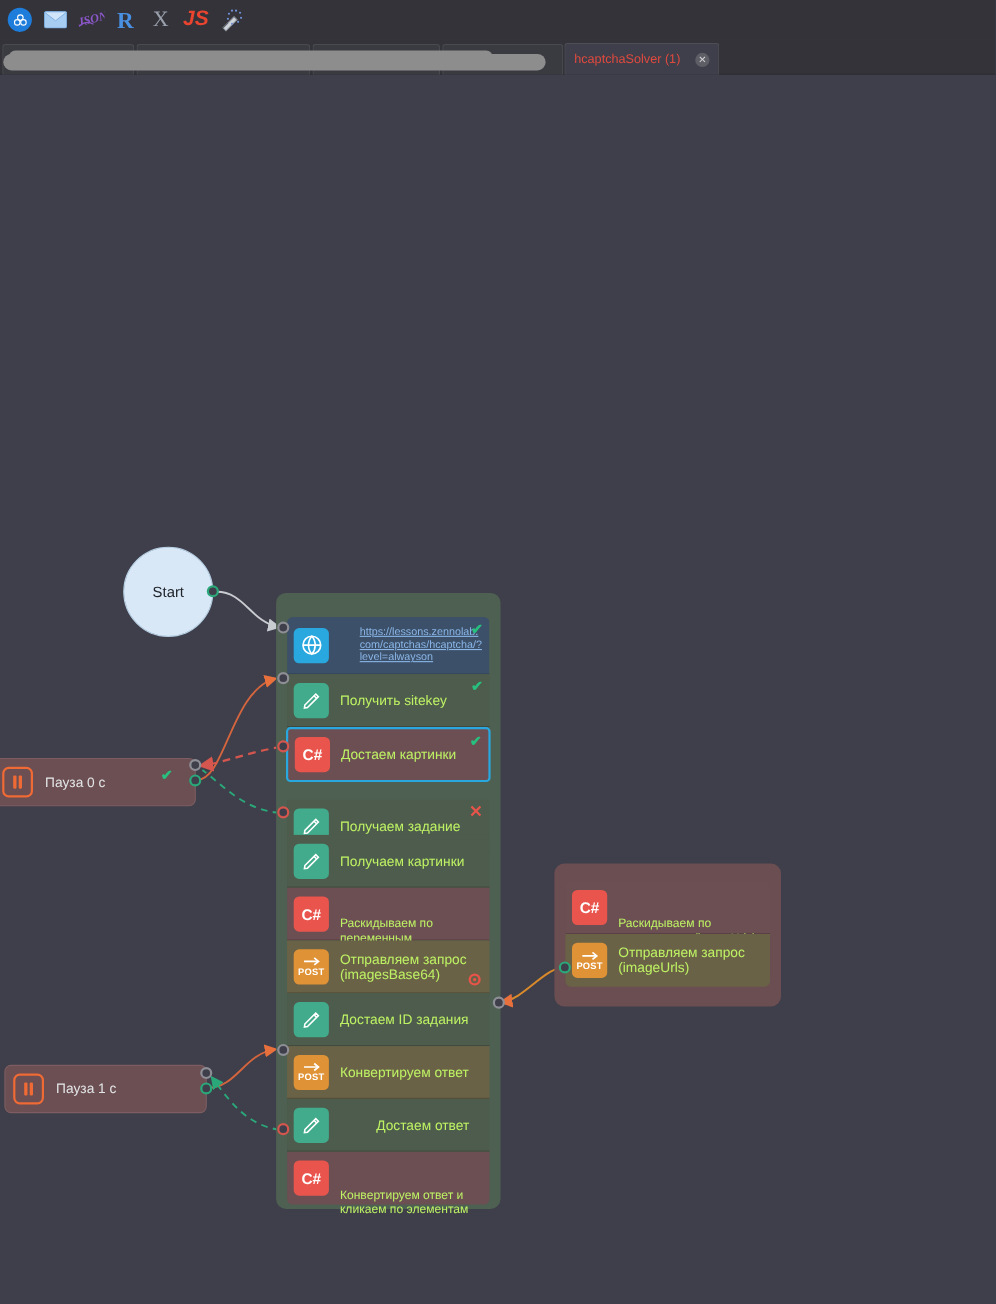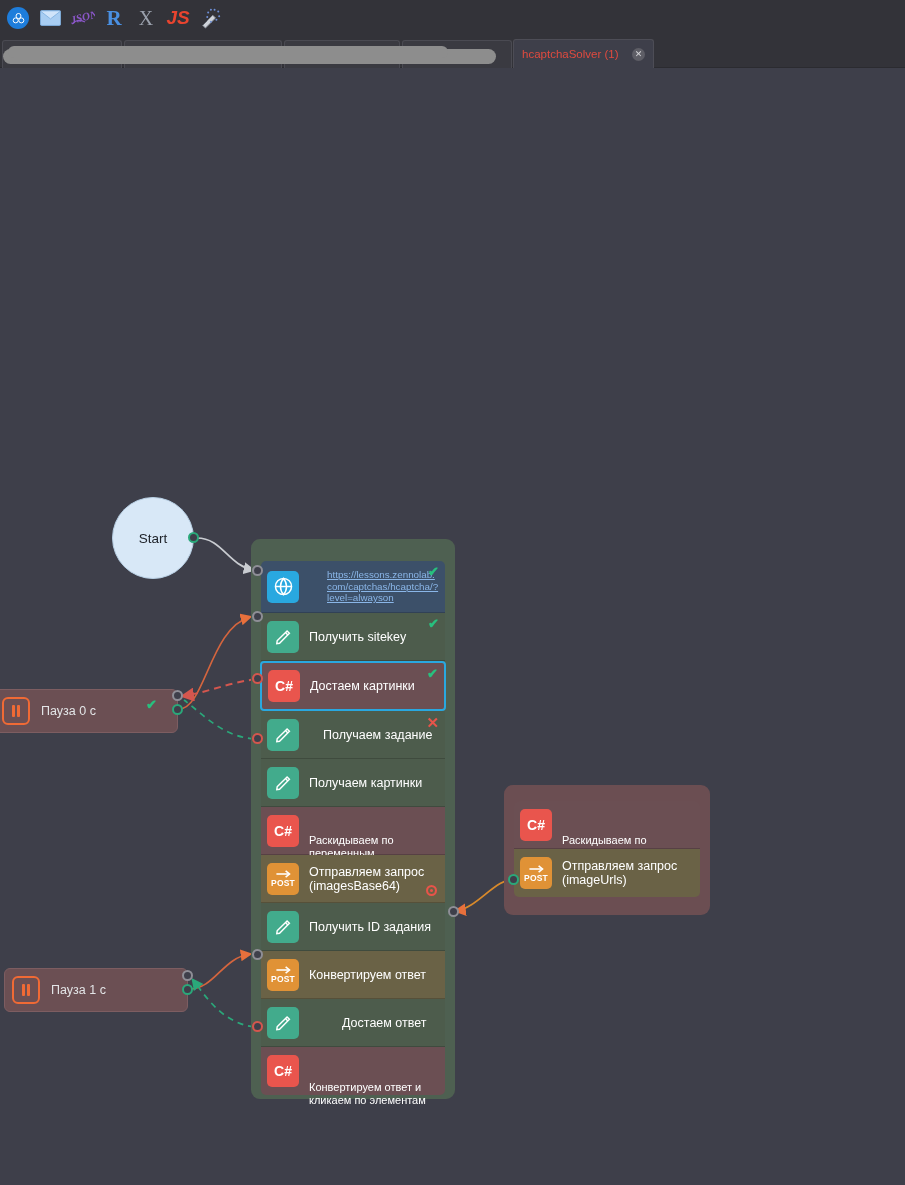--- a/index.html
+++ b/index.html
@@ -127,21 +127,21 @@
     color: #fff;
   }
   .ic-pencil { background: #42ab8c; }
   .ic-csharp { background: #e9554d; font-size: 14px; font-weight: bold; }
   .ic-post   { background: #e09236; }
   .ic-globe  { background: #29a8e0; }
   .ic-post .post-txt { font-size: 8.5px; font-weight: bold; letter-spacing: .2px; margin-top: -1px; }
 
   .row-label {
     margin-left: 10px; margin-right: 6px;
-    color: #ffffff; font-size: 12.5px; line-height: 14px;
+    color: #bef264; font-size: 12.5px; line-height: 14px;
     white-space: pre-line;
   }
   .row-label.small { font-size: 11px; line-height: 13px; margin-top: 45px; }
   .row-label.url {
     color: #8ab6e8; font-size: 9.8px; line-height: 11.5px;
     text-decoration: underline; word-break: break-all; margin-left: 28px;
   }
 
   .row.selected {
     border: 2px solid #29a8e0; border-radius: 4px;
@@ -314,21 +314,21 @@
     </div>
 
     <div class="row selected bg-maroon" style="top:122px;">
       <div class="row-icon ic-csharp">
         <span>C#</span>
       </div>
       <div class="row-label">Достаем картинки</div>
       <span class="mark mark-ok">✔</span>
     </div>
 
-    <div class="row bg-green" style="top:172px;gap:14px;">
+    <div class="row bg-green" style="top:188px;">
       <div class="row-icon ic-pencil">
         <svg width="19" height="19" viewBox="0 0 24 24" fill="none" stroke="#fff" stroke-width="1.8">
           <path d="M4 17.5 L16.5 5 L19.5 8 L7 20.5 L3.5 21 Z"></path>
             <path d="M14.5 7 L17.5 10"></path>
         </svg>
       </div>
       <div class="row-label">Получаем задание</div>
       <span class="mark mark-fail">✕</span>
     </div>
 
@@ -363,21 +363,21 @@
       <span class="mark mark-rec"></span>
     </div>
 
     <div class="row bg-green" style="top:364px;">
       <div class="row-icon ic-pencil">
         <svg width="19" height="19" viewBox="0 0 24 24" fill="none" stroke="#fff" stroke-width="1.8">
           <path d="M4 17.5 L16.5 5 L19.5 8 L7 20.5 L3.5 21 Z"></path>
             <path d="M14.5 7 L17.5 10"></path>
         </svg>
       </div>
-      <div class="row-label">Получить ID задания</div>
+      <div class="row-label">Достаем ID задания</div>
     </div>
 
     <div class="row bg-olive" style="top:412px;">
       <div class="row-icon ic-post">
         <svg width="17" height="10" viewBox="0 0 24 12" fill="none" stroke="#fff" stroke-width="2.2">
           <path d="M2 6 H20"></path>
             <path d="M15 1.5 L20.5 6 L15 10.5"></path>
         </svg>
         <span class="post-txt">POST</span>
       </div>

